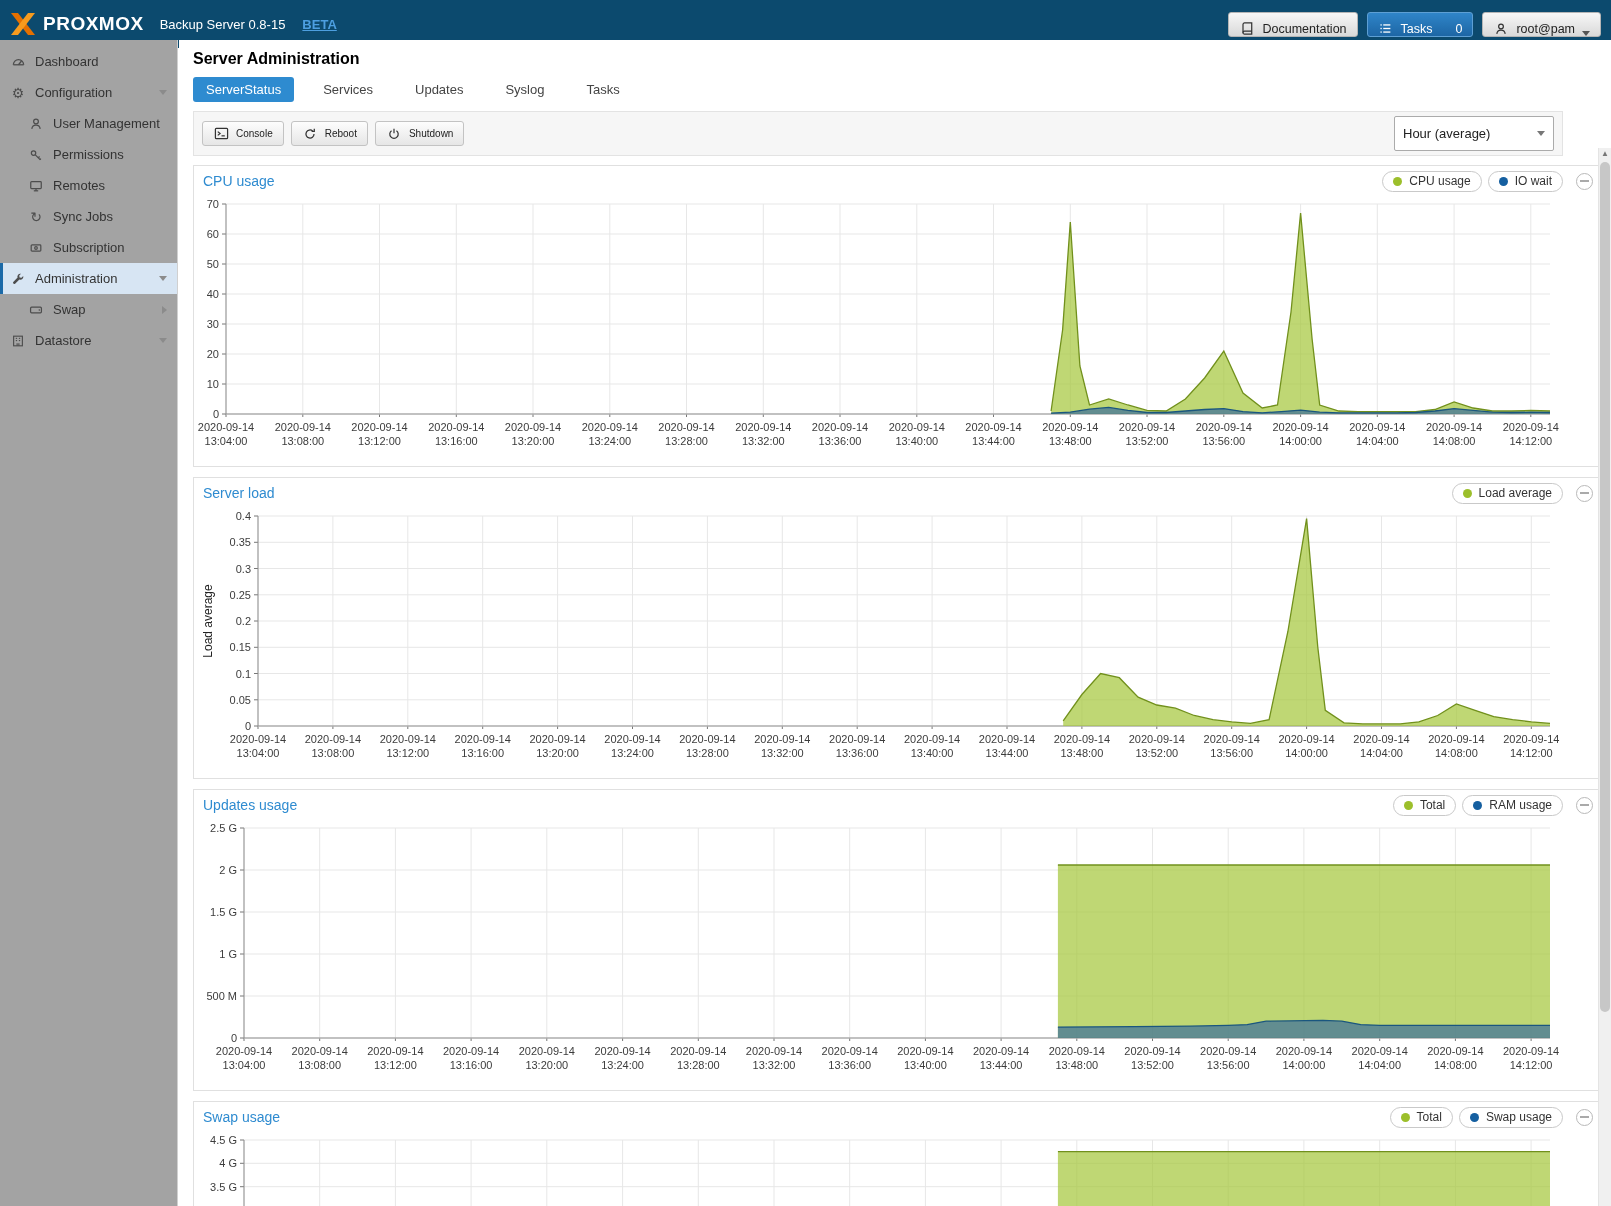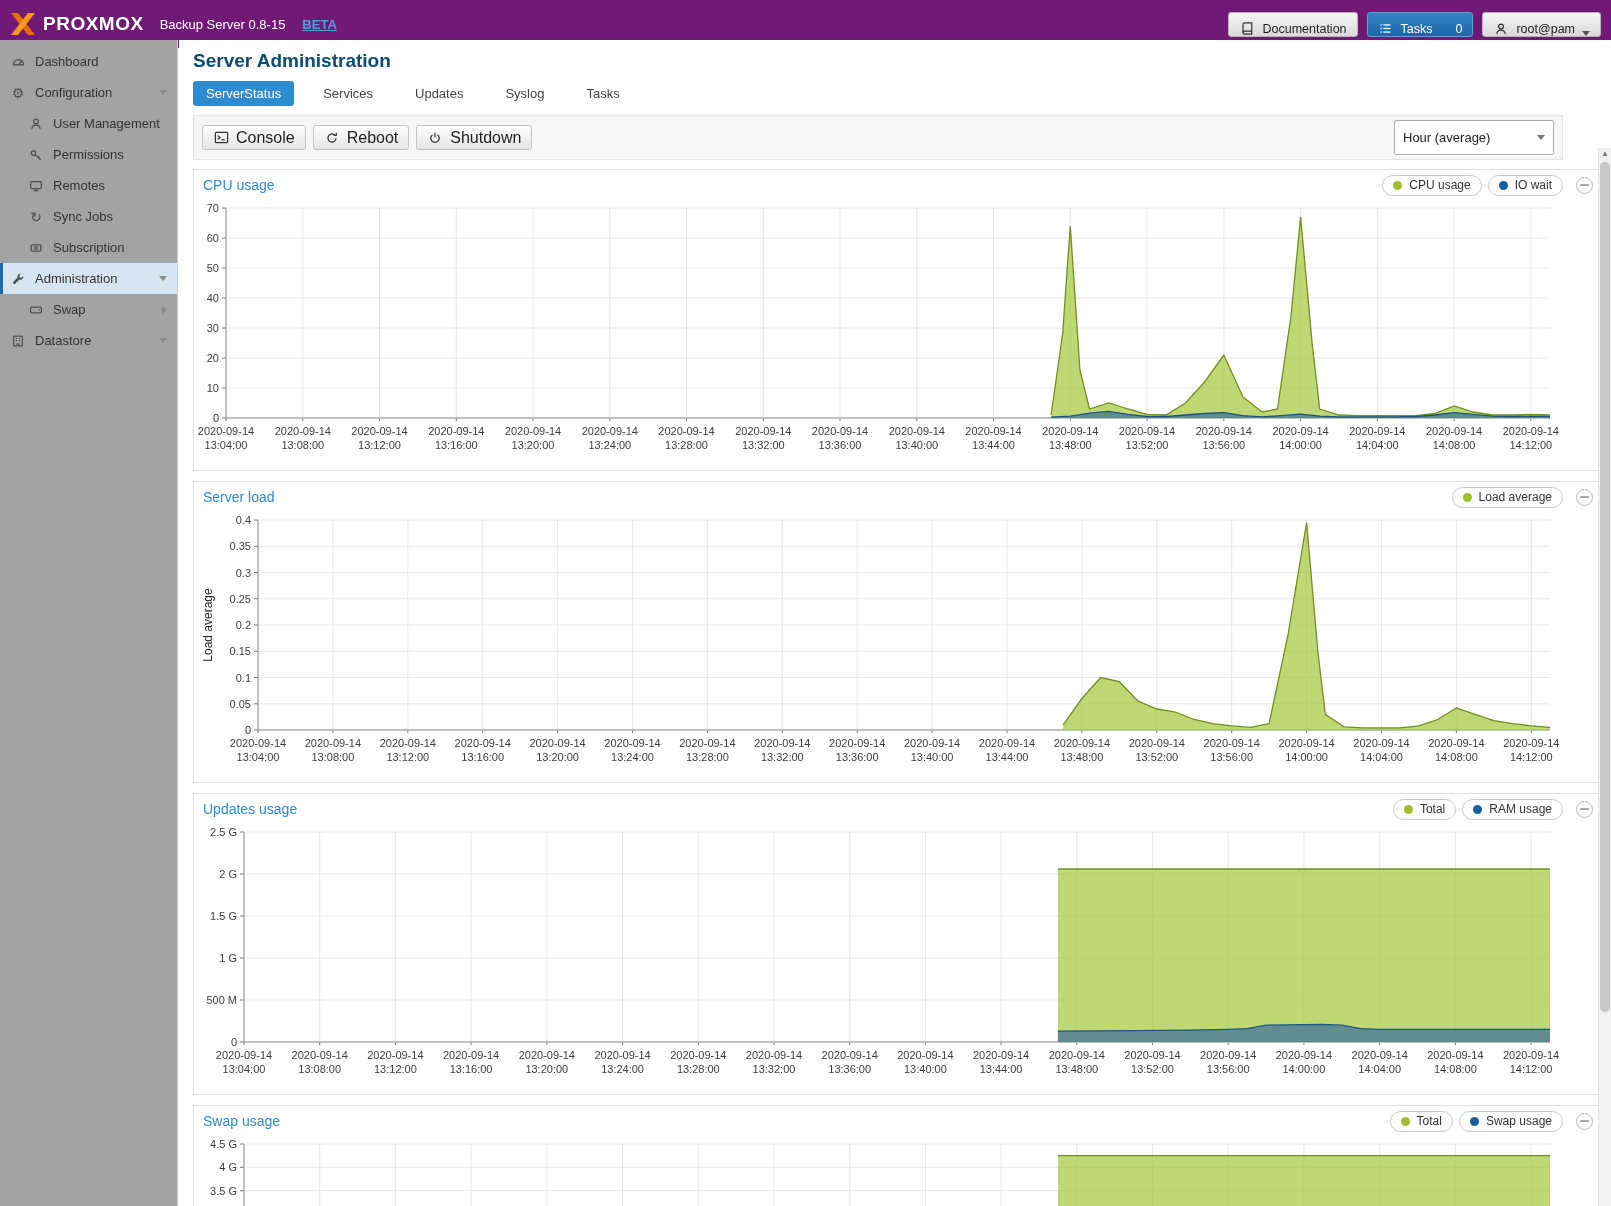--- a/index.html
+++ b/index.html
@@ -1,20 +1,20 @@
 <!DOCTYPE html>
 <html><head>
 <meta charset="utf-8">
 <style>
   *{margin:0;padding:0;box-sizing:border-box}
   html,body{width:1611px;height:1206px;overflow:hidden;background:#fff;
     font-family:"Liberation Sans",sans-serif;font-size:13px;color:#333}
 
   
-  .topbar{height:48px;background:#701a75;display:flex;align-items:center;padding:0 10px;color:#fff}
+  .topbar{height:48px;background:#0c4a6e;display:flex;align-items:center;padding:0 10px;color:#fff}
   .logo{display:flex;align-items:center;gap:7px;margin-right:16px}
   .logo-text{font-size:19px;font-weight:bold;letter-spacing:.5px;color:#fff}
   .version{font-size:13px;color:#fff}
   .beta{color:#4d9fe0;font-weight:bold;text-decoration:underline;margin-left:17px;cursor:pointer}
   .topbar-right{margin-left:auto;display:flex;align-items:center;gap:9px}
   .tb-btn{height:25px;display:inline-flex;align-items:flex-end;gap:7px;padding:0 10px;border-radius:3px;
     font-size:12.5px;color:#222;background:linear-gradient(#f7f7f7,#d9d9d9);border:1px solid #b5b5b5;cursor:pointer}
   .tb-btn.blue{background:linear-gradient(#2f85c8,#1d66a5);border-color:#5d9fd4;color:#fff}
   .tb-btn .cnt{margin-left:16px}
   .caret-down{width:0;height:0;border-left:4px solid transparent;border-right:4px solid transparent;border-top:5px solid #8b8b8b;display:inline-block}
@@ -26,26 +26,26 @@
   .side-item{height:31px;display:flex;align-items:center;gap:9px;padding:0 10px;color:#333;cursor:pointer;position:relative}
   .side-item.child{padding-left:28px}
   .side-item.selected{background:#d7e5f3}
   .side-item.selected::before{content:"";position:absolute;left:0;top:0;bottom:0;width:3px;background:#1b6aa8}
   .side-item .caret-down,.side-item .caret-right{margin-left:auto}
   .icon{width:16px;display:inline-flex;justify-content:center;align-items:center;color:#4d4d4d;font-size:14px;line-height:1}
   .icon svg{display:block}
 
   
   .content{position:absolute;left:179px;top:40px;right:0;bottom:0;background:#fff;padding:10px 0 0 14px;overflow:hidden}
-  .page-title{color:#0c4a6e;font-size:19px;margin-bottom:9px}
+  .page-title{color:#000000;font-size:16px;margin-bottom:9px}
   .tabs{display:flex;gap:16px}
   .tab{padding:5px 13px;border-radius:3px;color:#444;cursor:pointer}
   .tab.active{background:#2e8bd0;color:#fff}
   .toolbar{width:1370px;margin-top:9px;background:#f6f6f6;border:1px solid #e3e3e3;padding:4px 8px;display:flex;align-items:center;gap:7px}
-  .btn{height:25px;display:inline-flex;align-items:center;gap:7px;padding:0 10px;font-size:16px;color:#222;
+  .btn{height:25px;display:inline-flex;align-items:center;gap:7px;padding:0 10px;font-size:10px;color:#222;
     background:linear-gradient(#fdfdfd,#e6e6e6);border:1px solid #c3c3c3;border-radius:3px;cursor:pointer}
   .select{margin-left:auto;width:160px;height:35px;border:1px solid #ababab;border-radius:2px;background:#fff;
     display:flex;align-items:center;padding:0 8px;color:#222;cursor:pointer}
   .select .caret-down{margin-left:auto;border-top-color:#777}
 
   
   .charts{margin-top:9px}
   .panel{width:1410px;border:1px solid #e0e0e0;background:#fff;margin-bottom:10px}
   .panel-header{height:30px;display:flex;align-items:center;padding:0 9px}
   .panel-title{color:#2e8bd0;font-size:14px}

